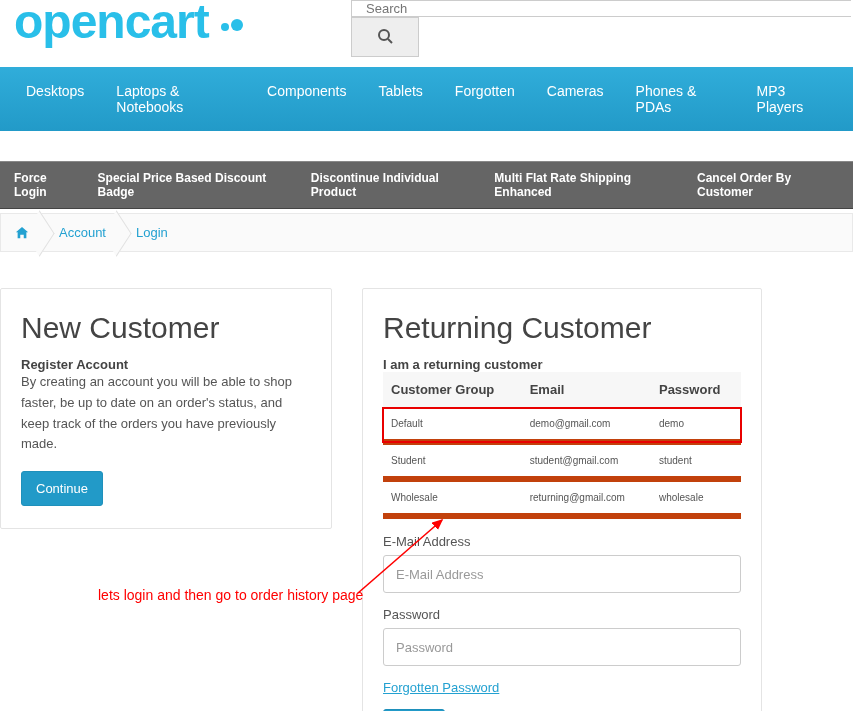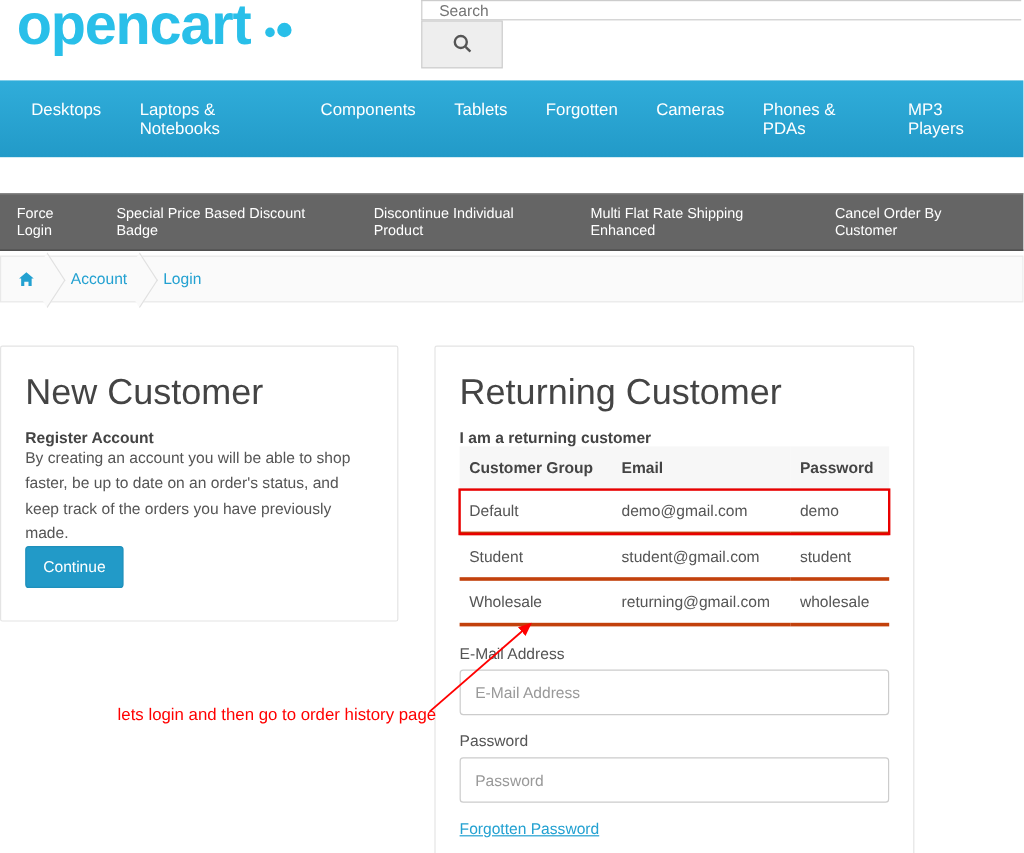--- a/index.html
+++ b/index.html
@@ -16,21 +16,21 @@
   .search-wrap { margin-left: auto; display: flex; width: 502px; padding-right: 2px; flex-direction: column; }
   .search-input { flex: 1; border: 1px solid #ccc; border-right: none; height: 40px; padding: 0 14px; font-size: 13px; color: #555; border-radius: 0; outline: none; }
   .search-btn { width: 68px; height: 40px; background: #eee; border: 1px solid #ccc; display: flex; align-items: center; justify-content: center; color: #555; cursor: pointer; }
   .search-btn svg { width: 16px; height: 16px; }
 
   
   .nav-primary { background: #229ac8; background: linear-gradient(#30adda,#229ac8); display: flex; padding: 0 10px; gap: 0; justify-content: space-between; }
   .nav-primary a { color: #fff; font-size: 14px; padding: 16px 16px; display: block; }
 
   
-  .nav-secondary { background: #656565; display: flex; padding: 0 4px; margin-top: 30px; border-top: 1px solid #888; border-bottom: 1px solid #444; }
+  .nav-secondary { background: #656565; display: flex; padding: 0 4px; margin-top: 30px; border-top: 1px solid #888; border-bottom: 1px solid #444; font-weight: bold; }
   .nav-secondary a { color: #fff; font-size: 12px; padding: 9px 10px; display: block; }
 
   
   .breadcrumb { display: flex; align-items: center; background: #fafafa; border: 1px solid #e9e9e9; margin: 4px 0 0 0; height: 39px; }
   .crumb { padding: 0 16px 0 14px; position: relative; height: 100%; display: flex; align-items: center; font-size: 13px; }
   .crumb::after {
     content: ""; position: absolute; right: -8px; top: 6px; width: 26px; height: 26px;
     border-top: 1px solid #e0e0e0; border-right: 1px solid #e0e0e0;
     transform: rotate(45deg) skew(12deg,12deg);
     background: #fafafa;
@@ -41,28 +41,28 @@
   .crumb a { color: #23a1d1; }
   .crumb .home-icon svg { width: 14px; height: 14px; fill: #23a1d1; display: block; }
 
   
   .main { display: flex; gap: 30px; padding: 36px 0 20px 0; }
   .panel { border: 1px solid #e4e4e4; padding: 22px 20px 22px 20px; border-radius: 2px; }
   .panel-left { width: 332px; min-height: 230px; align-self: flex-start; }
   .panel-right { width: 400px; position: relative; }
   h1 { font-size: 30px; font-weight: 400; color: #444; margin-bottom: 12px; }
   .sub-bold { font-weight: 700; font-size: 13px; }
-  .desc { color: #555; line-height: 1.6; font-size: 13px; margin-bottom: 0; }
+  .desc { color: #555; line-height: 1.6; font-size: 13px; margin-bottom: 16px; }
 
   .btn-primary { background: #229ac8; color: #fff; border: 1px solid #1f90bb; padding: 9px 14px; font-size: 13px; border-radius: 3px; cursor: pointer; display: inline-block; text-align: center; }
 
   
   .cred-table { width: 100%; border-collapse: collapse; margin-bottom: 15px; }
   .cred-table th { text-align: left; font-weight: 700; font-size: 13px; color: #444; padding: 10px 8px; background: #f7f7f7; border-bottom: 1px solid #ddd; }
-  .cred-table td { font-size: 13px; color: #555; padding: 10px 8px; border-bottom: 3px solid #c2410c; }
+  .cred-table td { font-size: 10px; color: #555; padding: 10px 8px; border-bottom: 6px solid #c2410c; }
   .cred-table tbody tr.highlight { outline: 2px solid #e90000; outline-offset: -1px; }
 
   .field-label { font-size: 13px; color: #555; margin-bottom: 6px; display: block; }
   .text-input { width: 100%; height: 38px; border: 1px solid #ccc; border-radius: 3px; padding: 0 12px; font-size: 13px; color: #555; margin-bottom: 14px; }
   .text-input::placeholder { color: #999; }
   .forgot { color: #23a1d1; font-size: 13px; display: inline-block; margin-top: -8px; margin-bottom: 14px; text-decoration: underline; }
   .annot-text { position: absolute; left: 98px; top: 587px; color: #ff0000; font-size: 14px; white-space: nowrap; }
   .annot-arrow { position: absolute; left: 350px; top: 508px; }
   .annot-arrow svg { overflow: visible; }
 </style>

